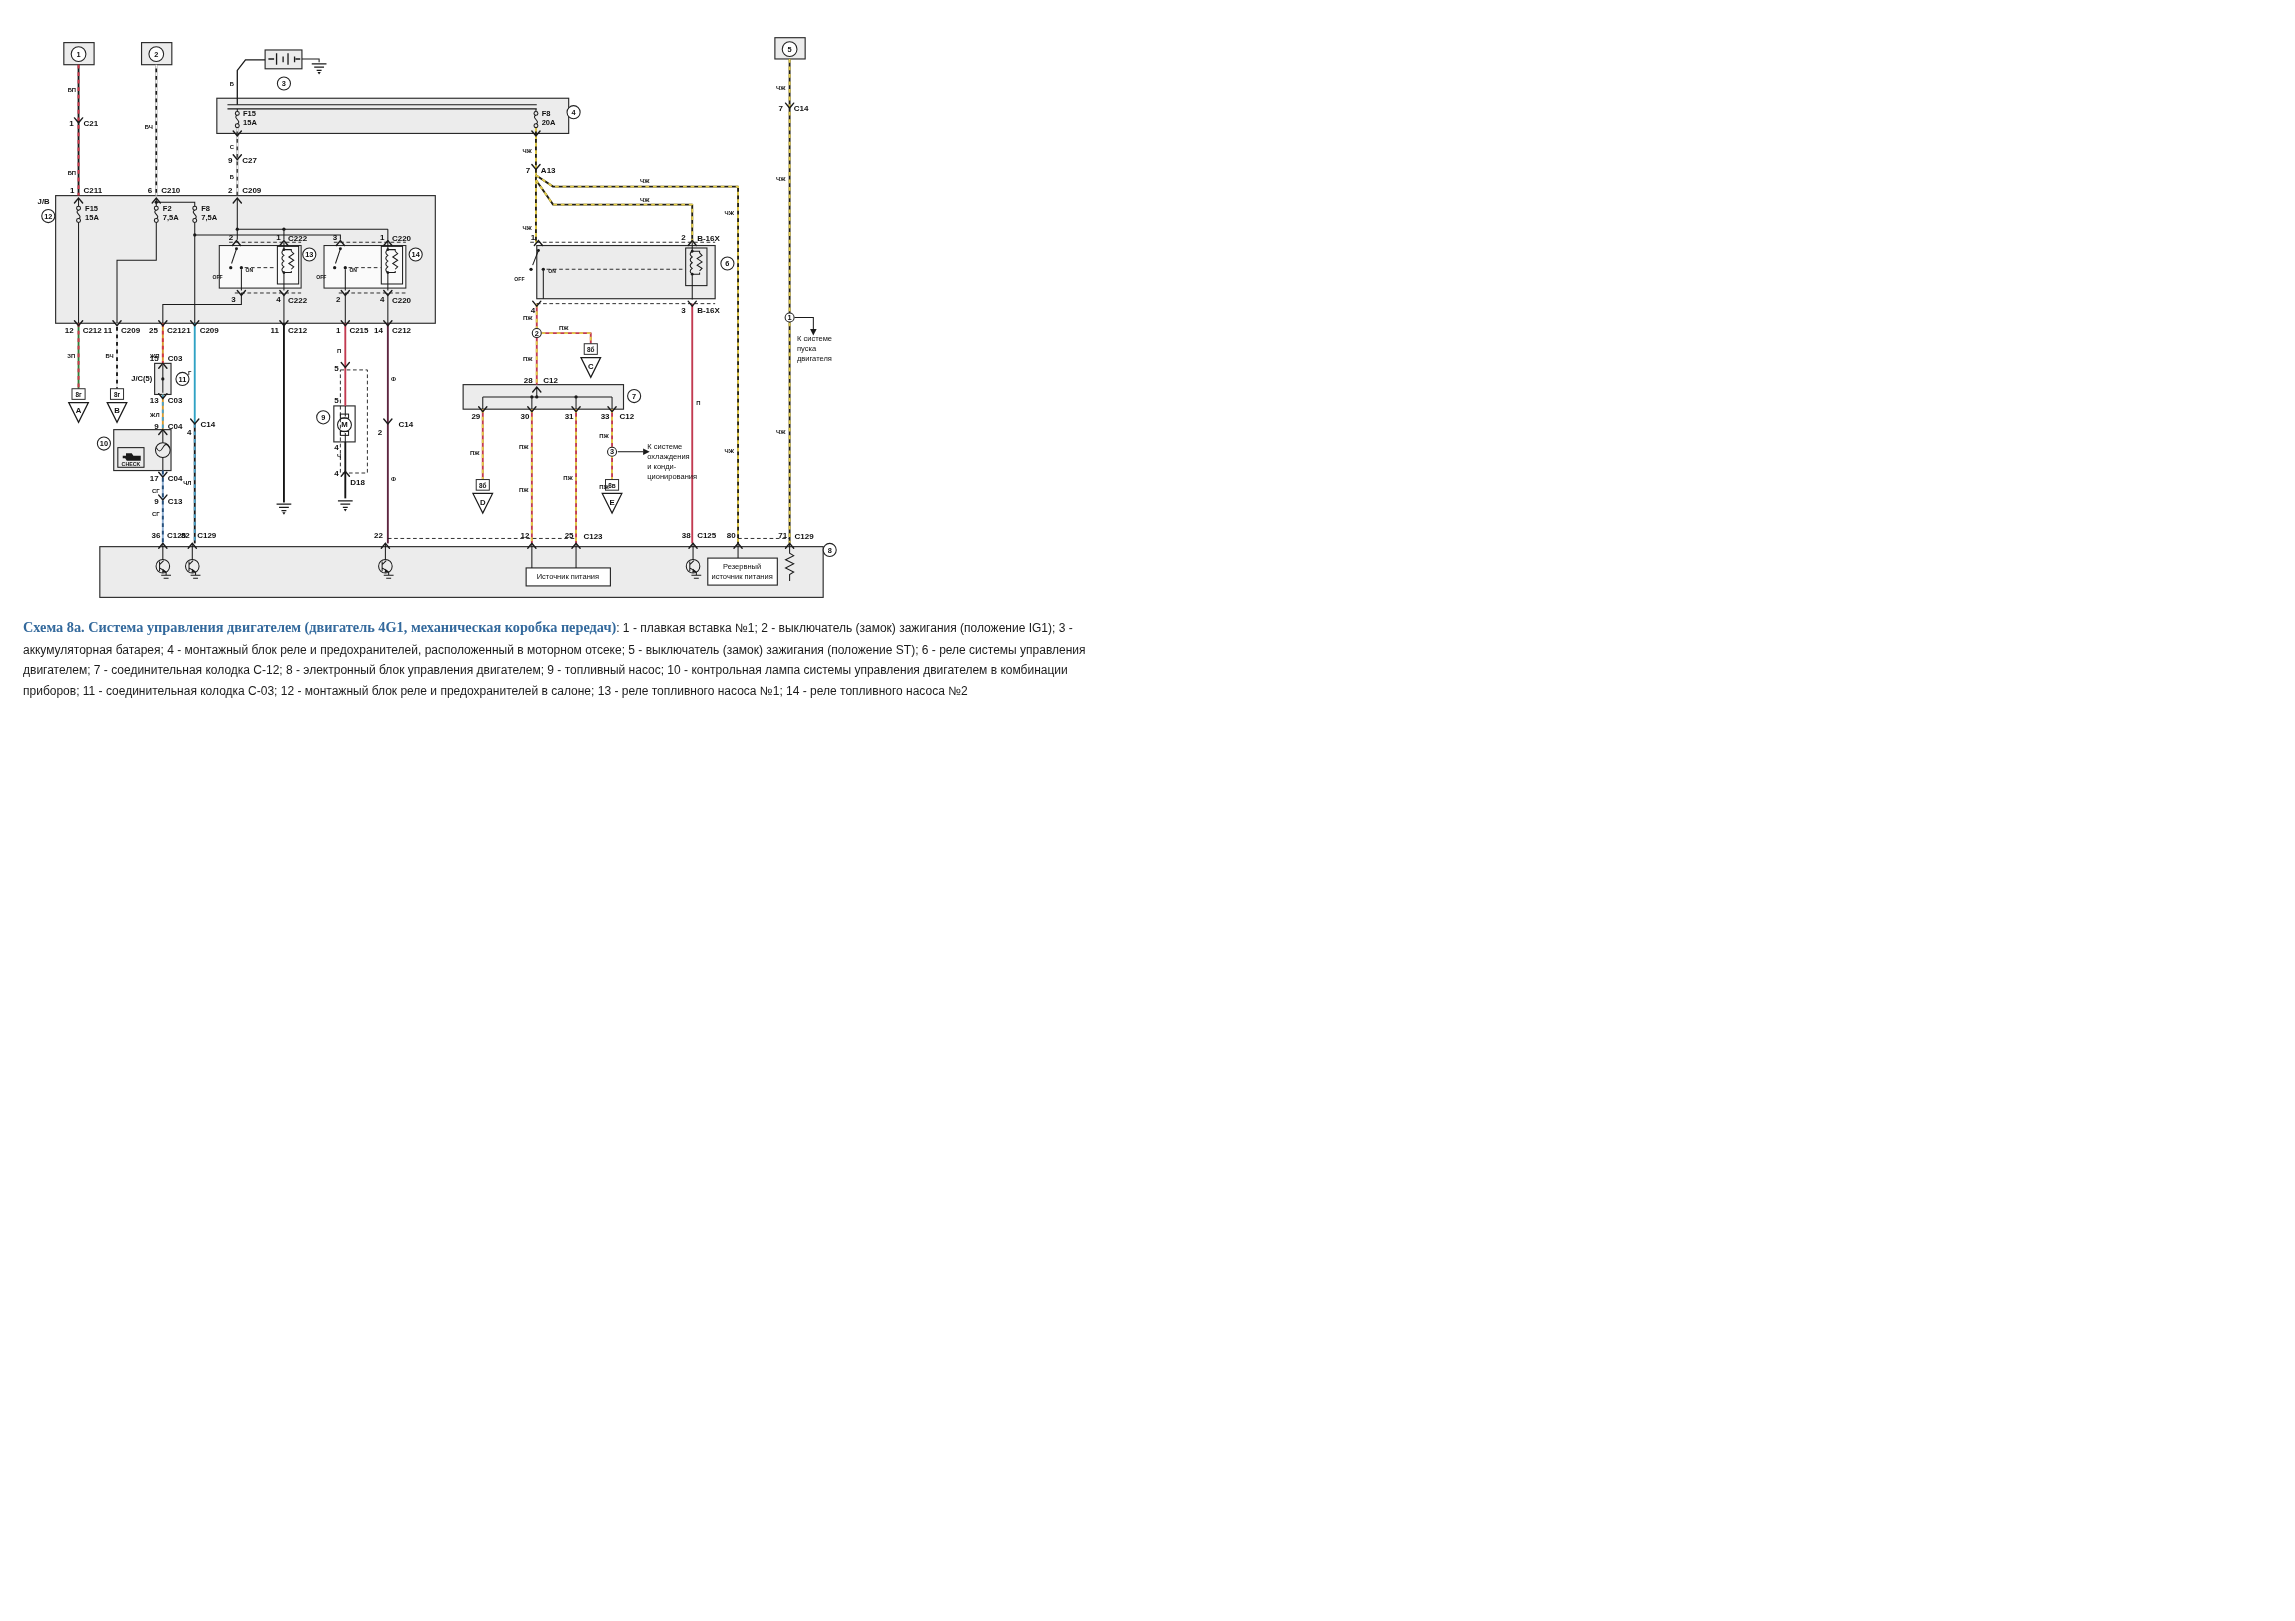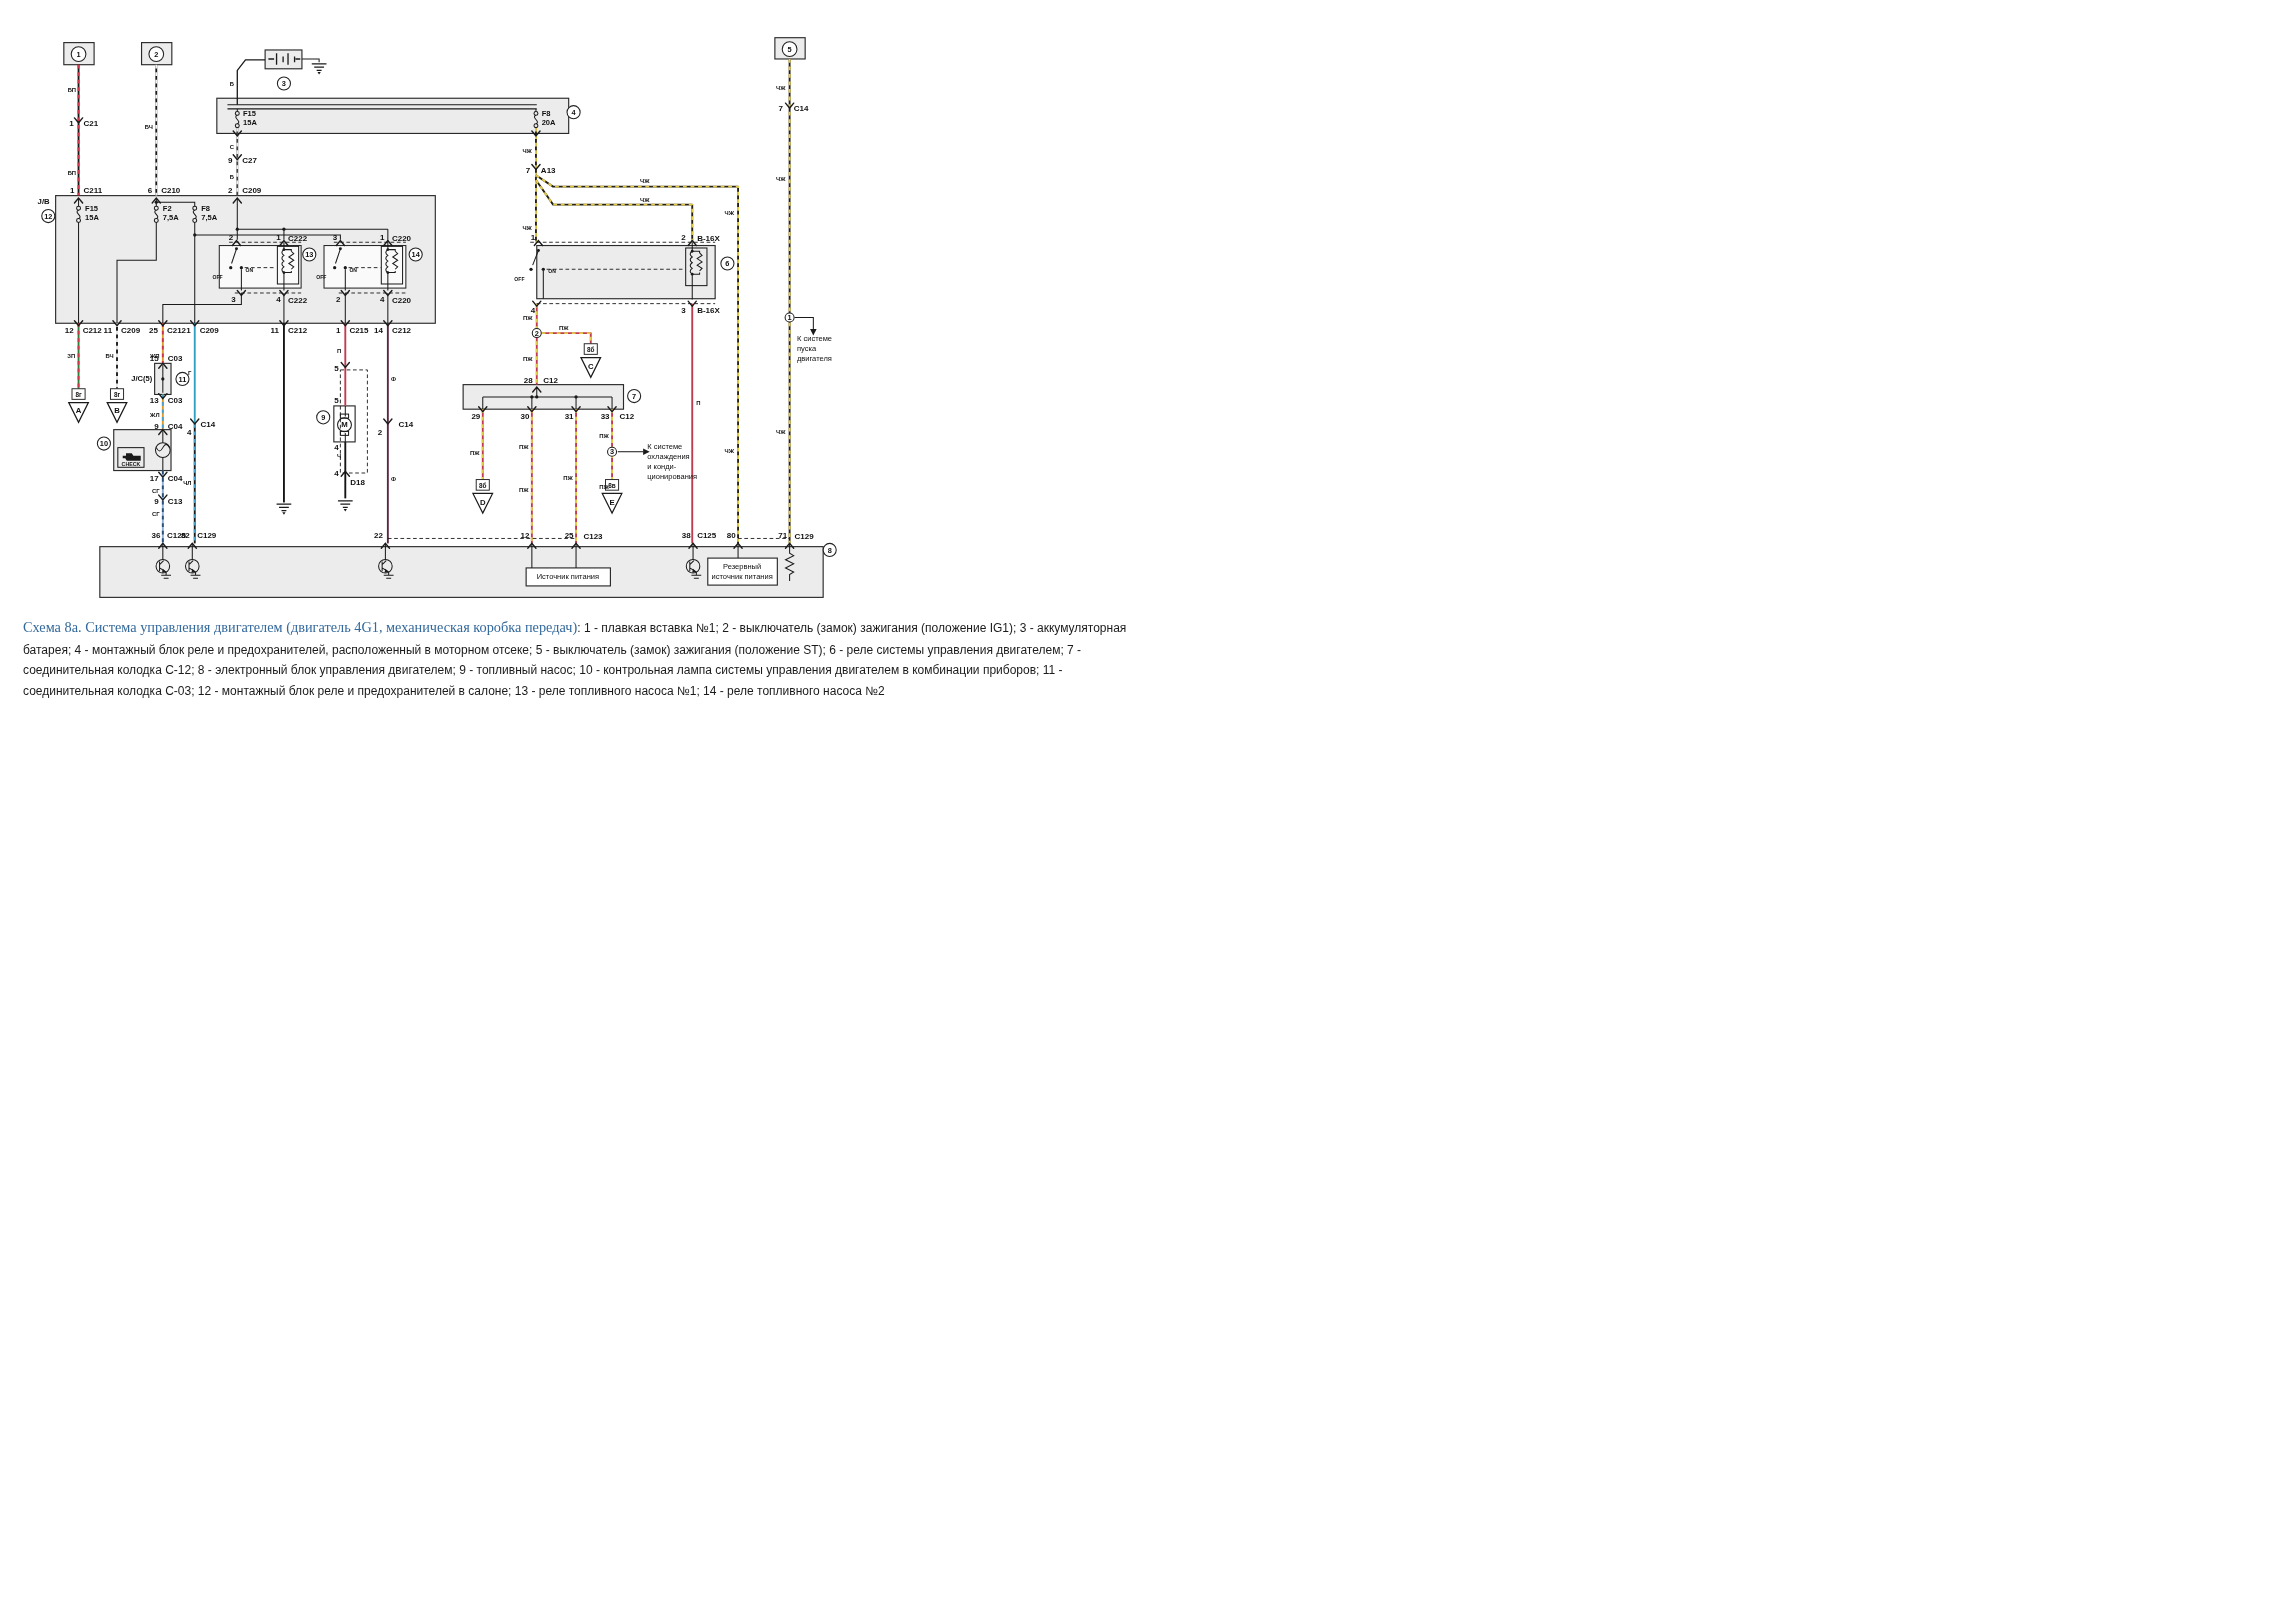--- a/index.html
+++ b/index.html
@@ -25,21 +25,21 @@
   .lb-f{font:bold 9.2px "Liberation Sans",sans-serif;fill:#111}
   .lb-t{font:bold 6.2px "Liberation Sans",sans-serif;fill:#111}
   .lb-n{font:9.2px "Liberation Sans",sans-serif;fill:#111}
   .lb-jb{font:bold 9.5px "Liberation Sans",sans-serif;fill:#111}
   .lb-ref{font:bold 7.8px "Liberation Sans",sans-serif;fill:#111}
   .lb-m{font:bold 9.5px "Liberation Sans",sans-serif;fill:#111}
   .lb-chk{font:bold 6.4px "Liberation Sans",sans-serif;fill:#111}
   .lb-bdg{font:bold 9px "Liberation Sans",sans-serif;fill:#111}
   #caption{position:absolute;left:23px;top:615px;width:1104px;
            font-family:"Liberation Sans",sans-serif;font-size:12px;line-height:1.72;color:#1b1b1b}
-  #caption .ttl{font-family:"Liberation Serif",serif;font-weight:normal;font-size:14.3px;color:#33699c}
+  #caption .ttl{font-family:"Liberation Serif",serif;font-weight:bold;font-size:14.3px;color:#33699c}
 </style>
 </head>
 <body>
 
 <div id="page">
 <svg width="1148" height="811" viewBox="0 0 1403 991">
   <defs>
     <g id="gnd">
           <path class="ln2" d="M-9,0H9 M-6,4H6 M-3,8H3"></path>
           <path class="fil" d="M-2,10h4l-2,3z"></path>

